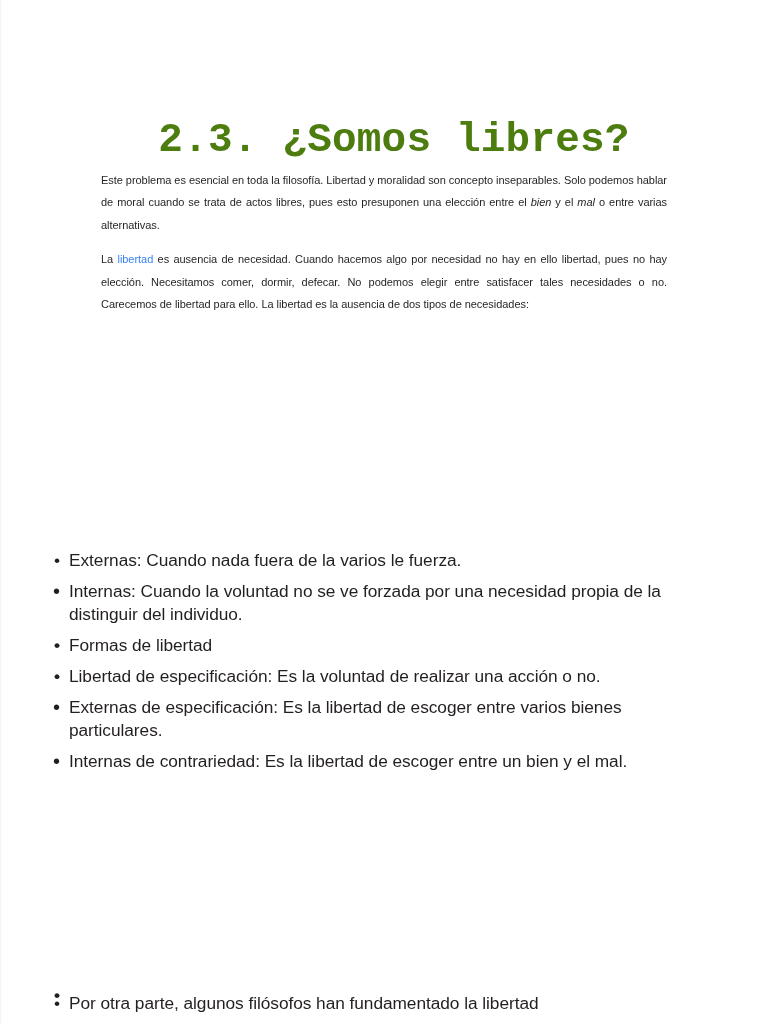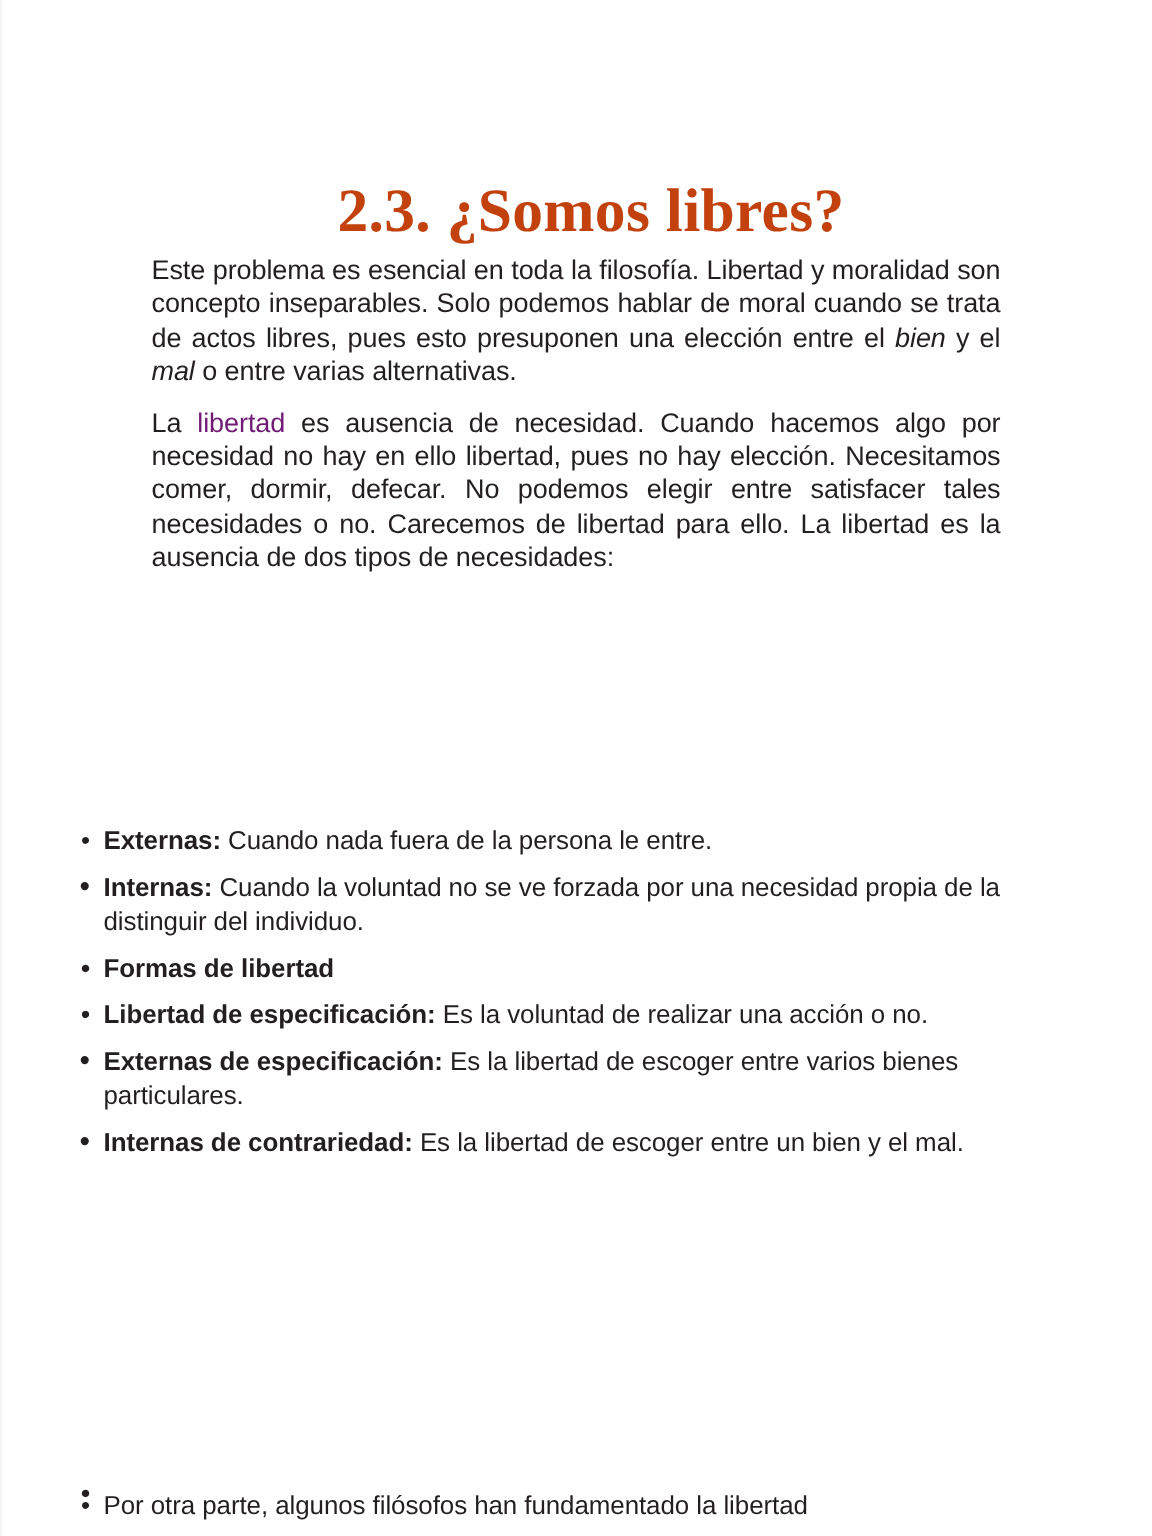--- a/index.html
+++ b/index.html
@@ -30,52 +30,52 @@
     pointer-events: none;
   }
 
   
   .slide-title {
     position: absolute;
     left: 0;
     right: 0;
     top: 88px;
     text-align: center;
-    font-family: Liberation Serif, serif;
+    font-family: Liberation Mono, monospace;
     font-size: 41px;
     line-height: 50px;
-    color: #c2410c;
+    color: #4d7c0f;
     letter-spacing: 0.2px;
     white-space: nowrap;
     margin-left: 20px;
   }
 
   
   .body-block {
     position: absolute;
     left: 101px;
     top: 169px;
     width: 566px;
   }
   .para {
-    font-size: 18px;
+    font-size: 11px;
     line-height: 22.4px;
     text-align: justify;
     text-justify: inter-word;
     margin: 0;
     letter-spacing: -0.05px;
   }
   .para + .para {
     margin-top: 12px;
   }
   .para .it {
     font-style: italic;
   }
   .para .hl {
-    color: #701a75;
+    color: #3b82f6;
   }
 
   
   .bullets {
     position: absolute;
     left: 54px;
     width: 662px;
   }
   .bullets.group-one { top: 549px; }
   .bullets.group-two { top: 984px; }
@@ -95,21 +95,21 @@
     left: 0;
     top: 0;
     line-height: 23px;
     font-size: 17.3px;
   }
   .bullet-line .dot.big {
     font-size: 20px;
     left: -1px;
   }
   .bullet-line .lead {
-    font-weight: bold;
+    font-weight: normal;
   }
   .bullet-line.all-bold {
     font-weight: bold;
   }
   .bullet-line.clipped {
     overflow: hidden;
   }
 </style>
 </head>
 <body>
@@ -122,21 +122,21 @@
 
     <p class="para"><span>Este problema es esencial en toda la filosofía. Libertad y moralidad son concepto inseparables. Solo podemos hablar de moral cuando se trata de actos libres, pues esto presuponen una elección entre el </span><span class="it">bien</span><span> y el </span><span class="it">mal</span><span> o entre varias alternativas.</span></p>
 
     <p class="para"><span>La </span><span class="hl">libertad</span><span> es ausencia de necesidad. Cuando hacemos algo por necesidad no hay en ello libertad, pues no hay elección. Necesitamos comer, dormir, defecar. No podemos elegir entre satisfacer tales necesidades o no. Carecemos de libertad para ello. La libertad es la ausencia de dos tipos de necesidades:</span></p>
 
   </div>
 
   <div class="bullets group-one">
 
     <p class="bullet-line">
-      <span class="dot">•</span><span class="lead">Externas:</span><span> Cuando nada fuera de la persona le entre.</span>
+      <span class="dot">•</span><span class="lead">Externas:</span><span> Cuando nada fuera de la varios le fuerza.</span>
     </p>
 
     <p class="bullet-line">
       <span class="dot big">•</span><span class="lead">Internas:</span><span> Cuando la voluntad no se ve forzada por una necesidad propia de la distinguir del individuo.</span>
     </p>
 
     <p class="bullet-line all-bold">
       <span class="dot">•</span><span class="lead">Formas de libertad</span><span></span>
     </p>
 

